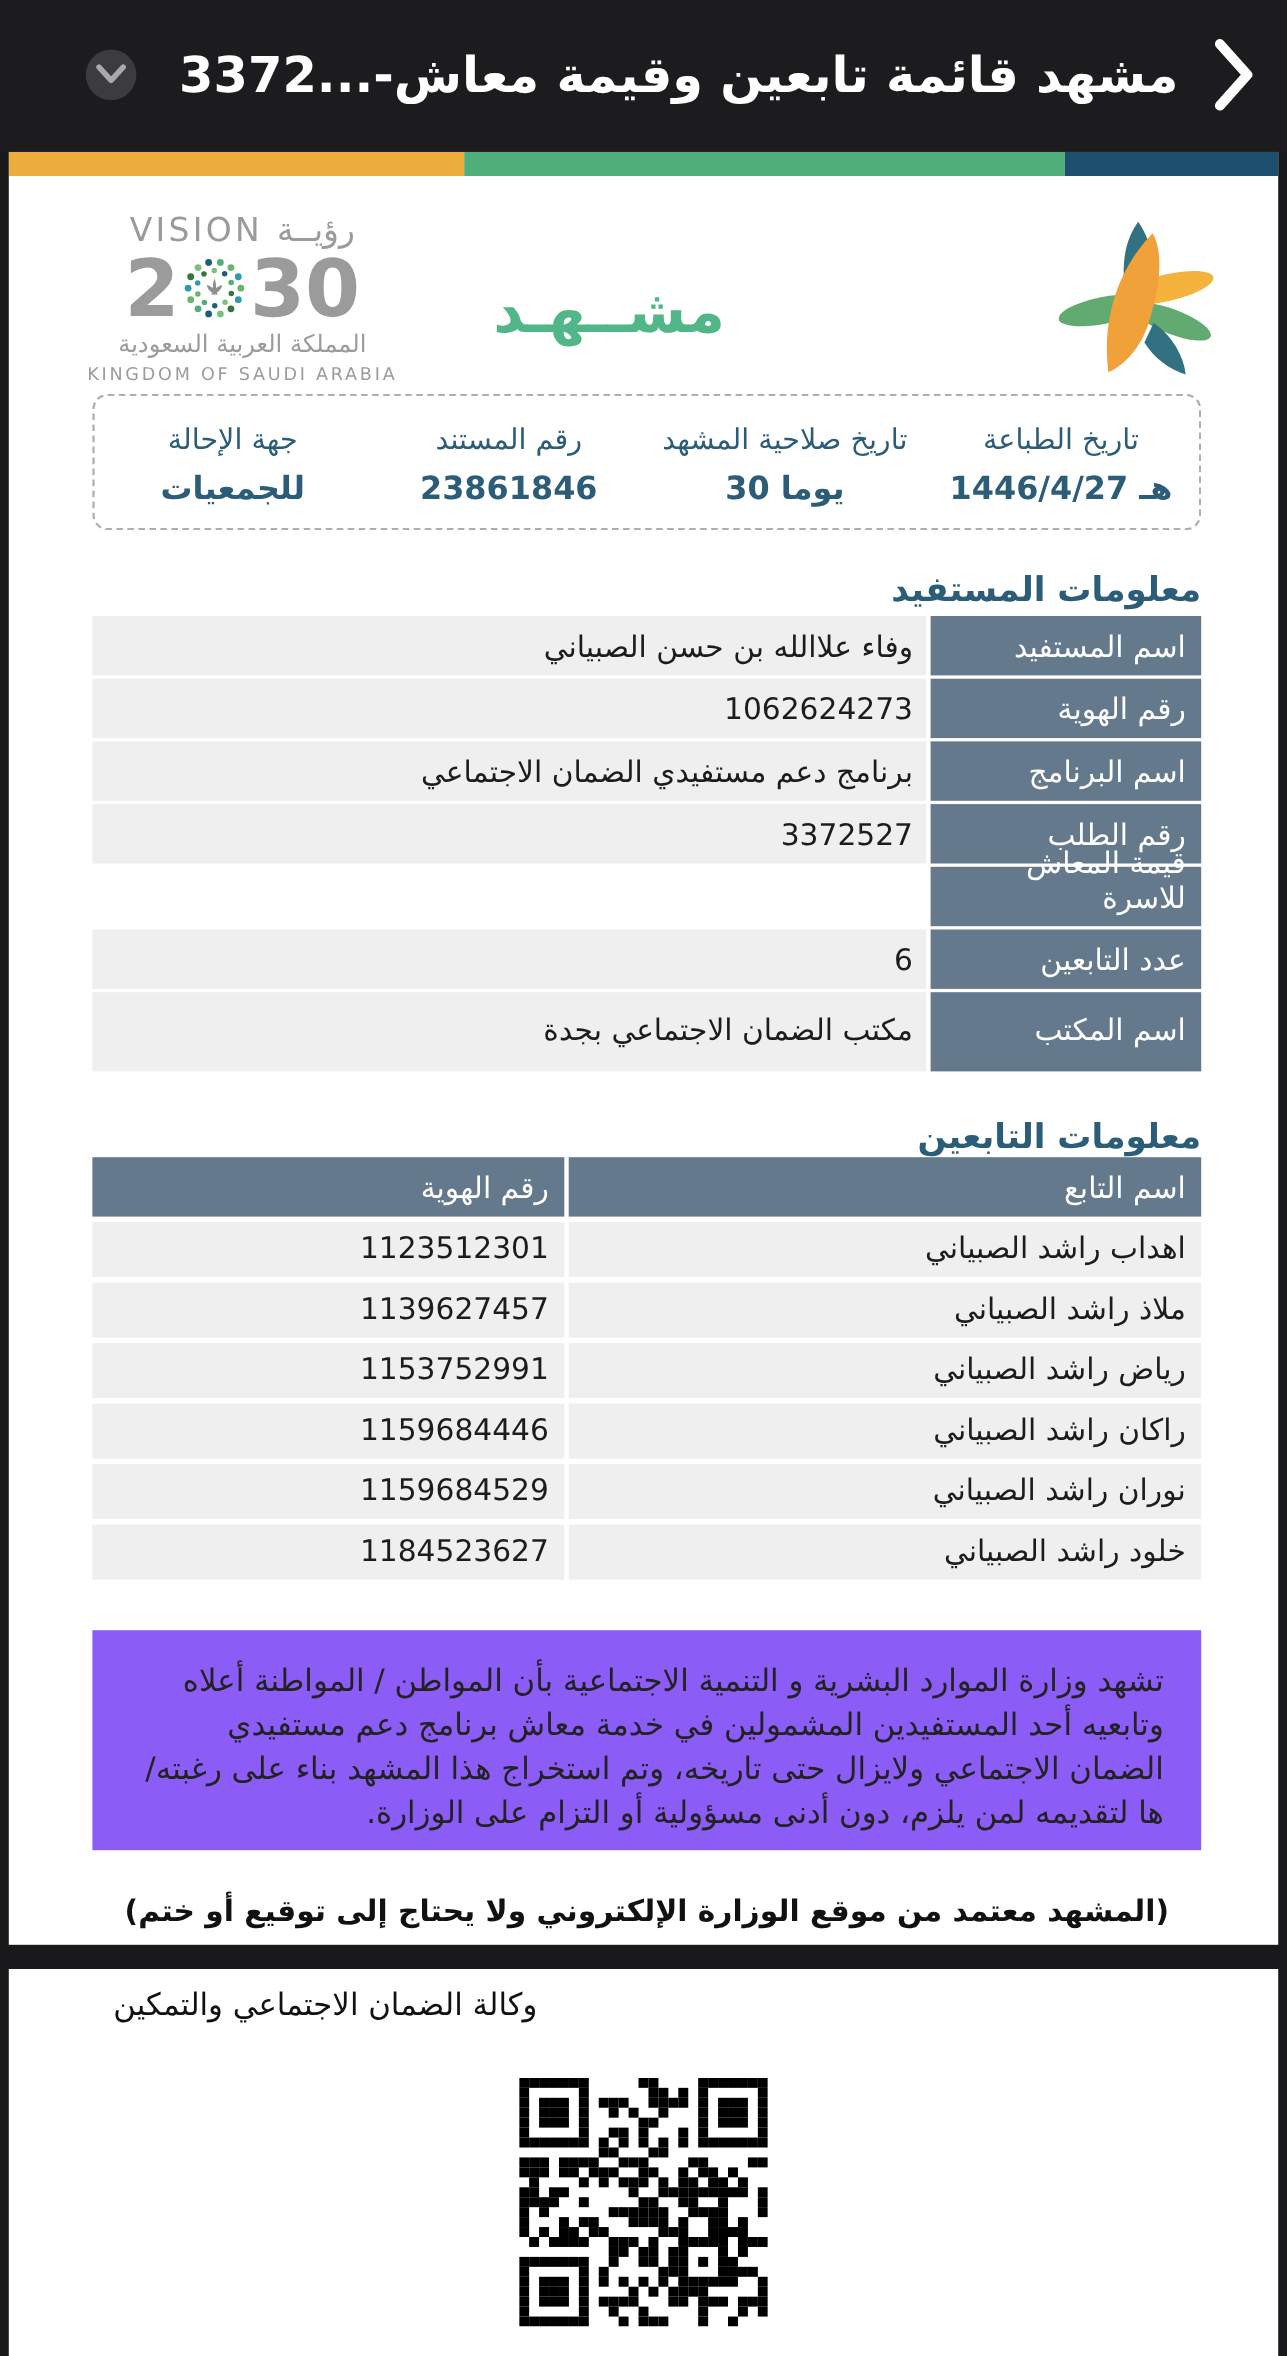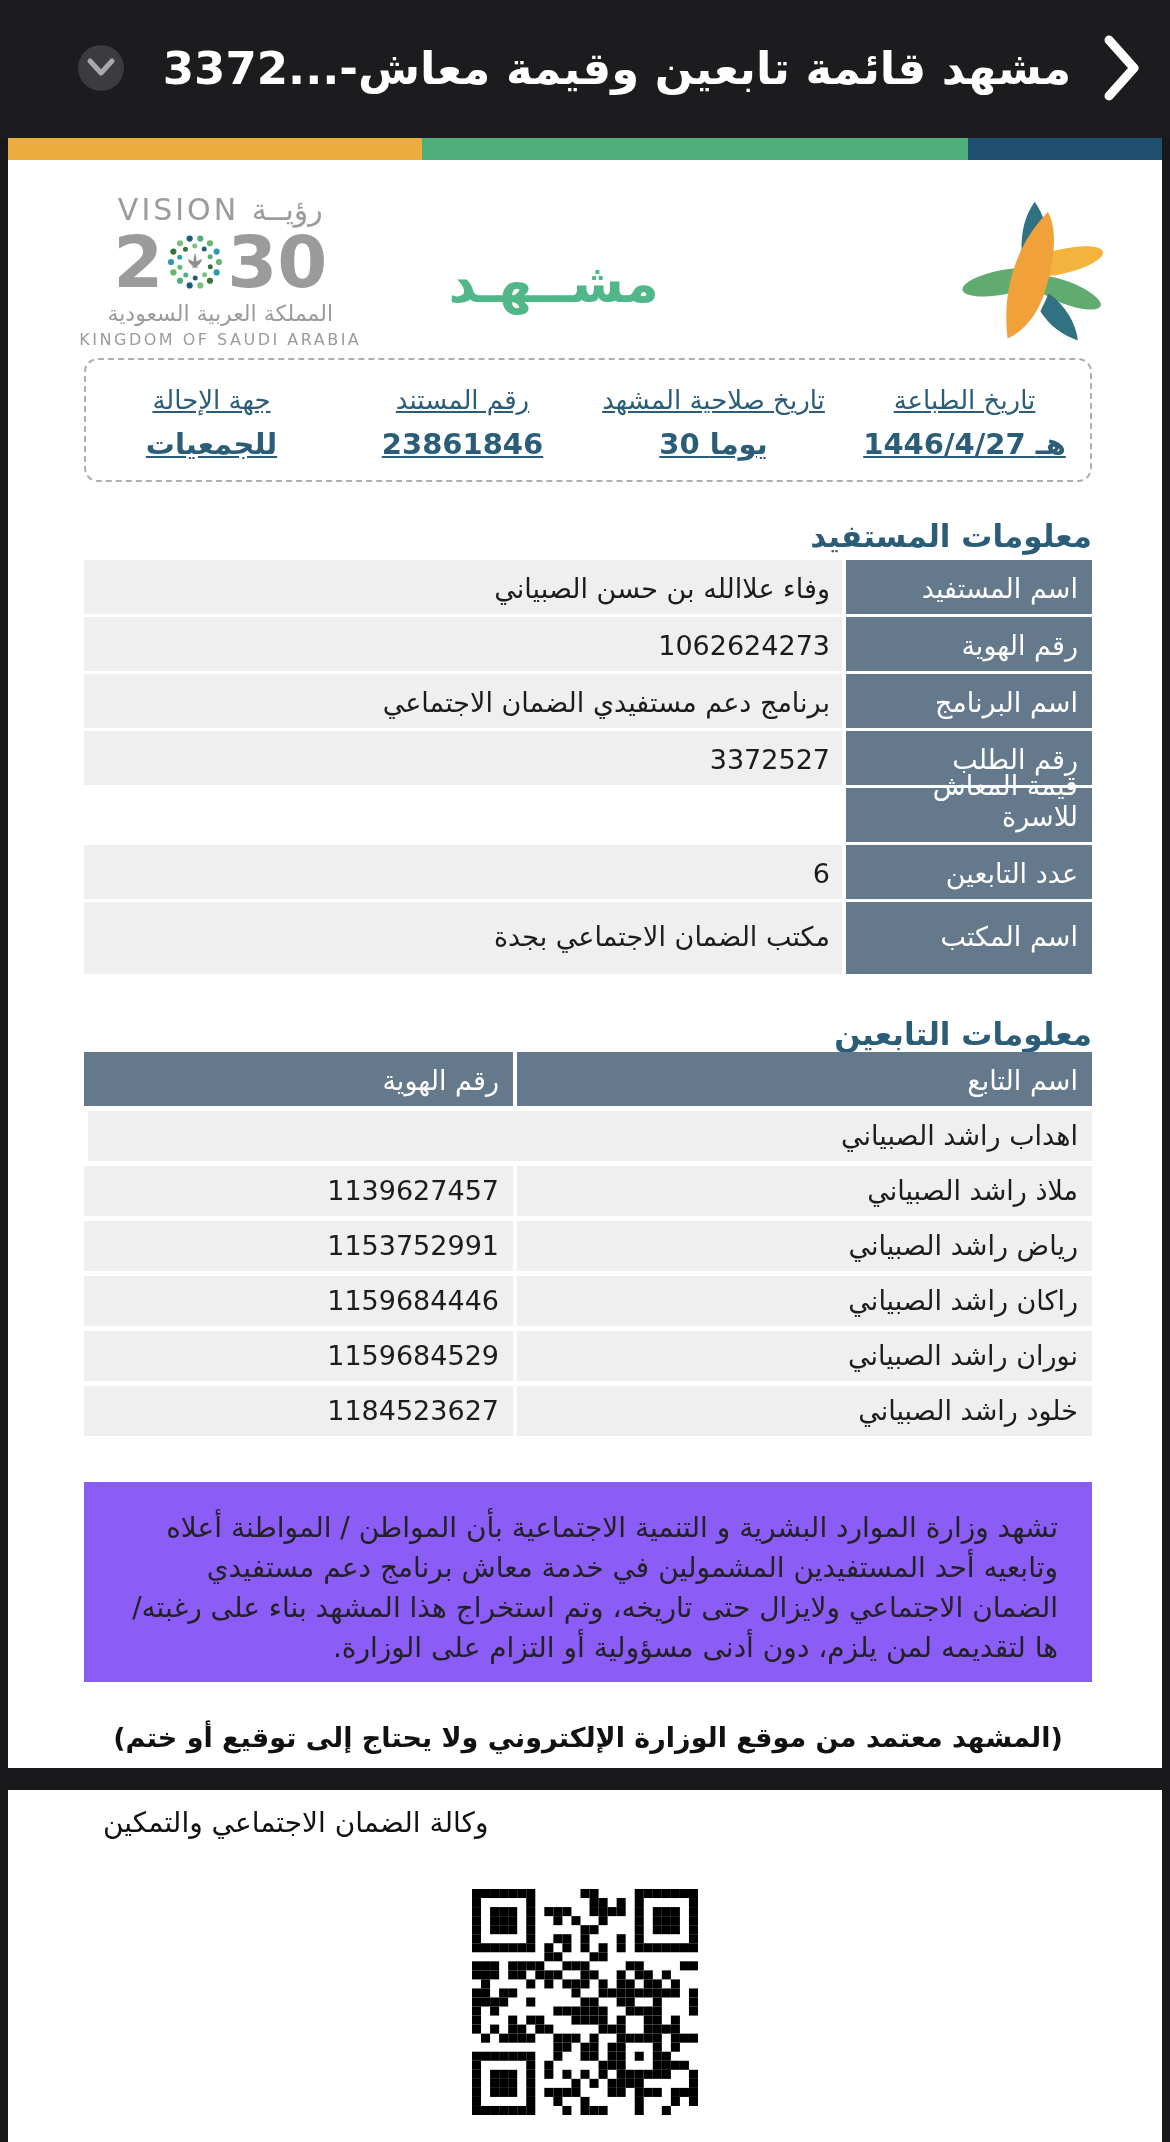--- a/index.html
+++ b/index.html
@@ -40,21 +40,21 @@
   .vision-line1{font-size:30px;letter-spacing:3px;white-space:nowrap;}
   .vision-year{display:flex;align-items:center;justify-content:center;font-size:72px;font-weight:700;line-height:70px;}
   .vision-country-ar{font-size:22px;margin-top:4px;}
   .vision-country-en{font-size:16px;letter-spacing:2.5px;margin-top:4px;white-space:nowrap;}
 
   .inner{margin-right:70px;margin-left:76px;}
   .meta-box{
     border:2px dashed #aeaeae;border-radius:14px;height:114px;
     display:flex;direction:rtl;align-items:center;color:#2b5d78;padding-top:6px;
   }
-  .meta-col{flex:1;text-align:center;text-decoration:underline;}
+  .meta-col{flex:1;text-align:center;}
   .meta-label{font-size:26px;}
   .meta-value{font-size:29px;font-weight:700;margin-top:12px;direction:ltr;}
 
   .section-title{margin-top:34px;text-align:right;direction:rtl;font-size:31px;font-weight:700;color:#2b5d78;line-height:40px;}
   .sec2{margin-top:42px;line-height:36px;}
 
   .btable{margin-top:4px;direction:rtl;}
   .brow{display:flex;direction:rtl;margin-bottom:3px;height:54px;}
   .brow.tall{height:72px;}
   .cell-label{
@@ -229,20 +229,23 @@
     </div>
 
   <div class="inner section-title sec2">معلومات التابعين</div>
   <div class="inner dtable">
     <div class="drow dheader">
       <div class="dcell-name">اسم التابع</div>
       <div class="dcell-id">رقم الهوية</div>
     </div>
   <div class="drow dbody">
         <div class="dcell-name">اهداب راشد الصبياني</div>
+        <div class="dcell-id">
+          <span dir="ltr">1123512301</span>
+        </div>
       </div>
       <div class="drow dbody">
         <div class="dcell-name">ملاذ راشد الصبياني</div>
         <div class="dcell-id">
           <span dir="ltr">1139627457</span>
         </div>
       </div>
       <div class="drow dbody">
         <div class="dcell-name">رياض راشد الصبياني</div>
         <div class="dcell-id">

